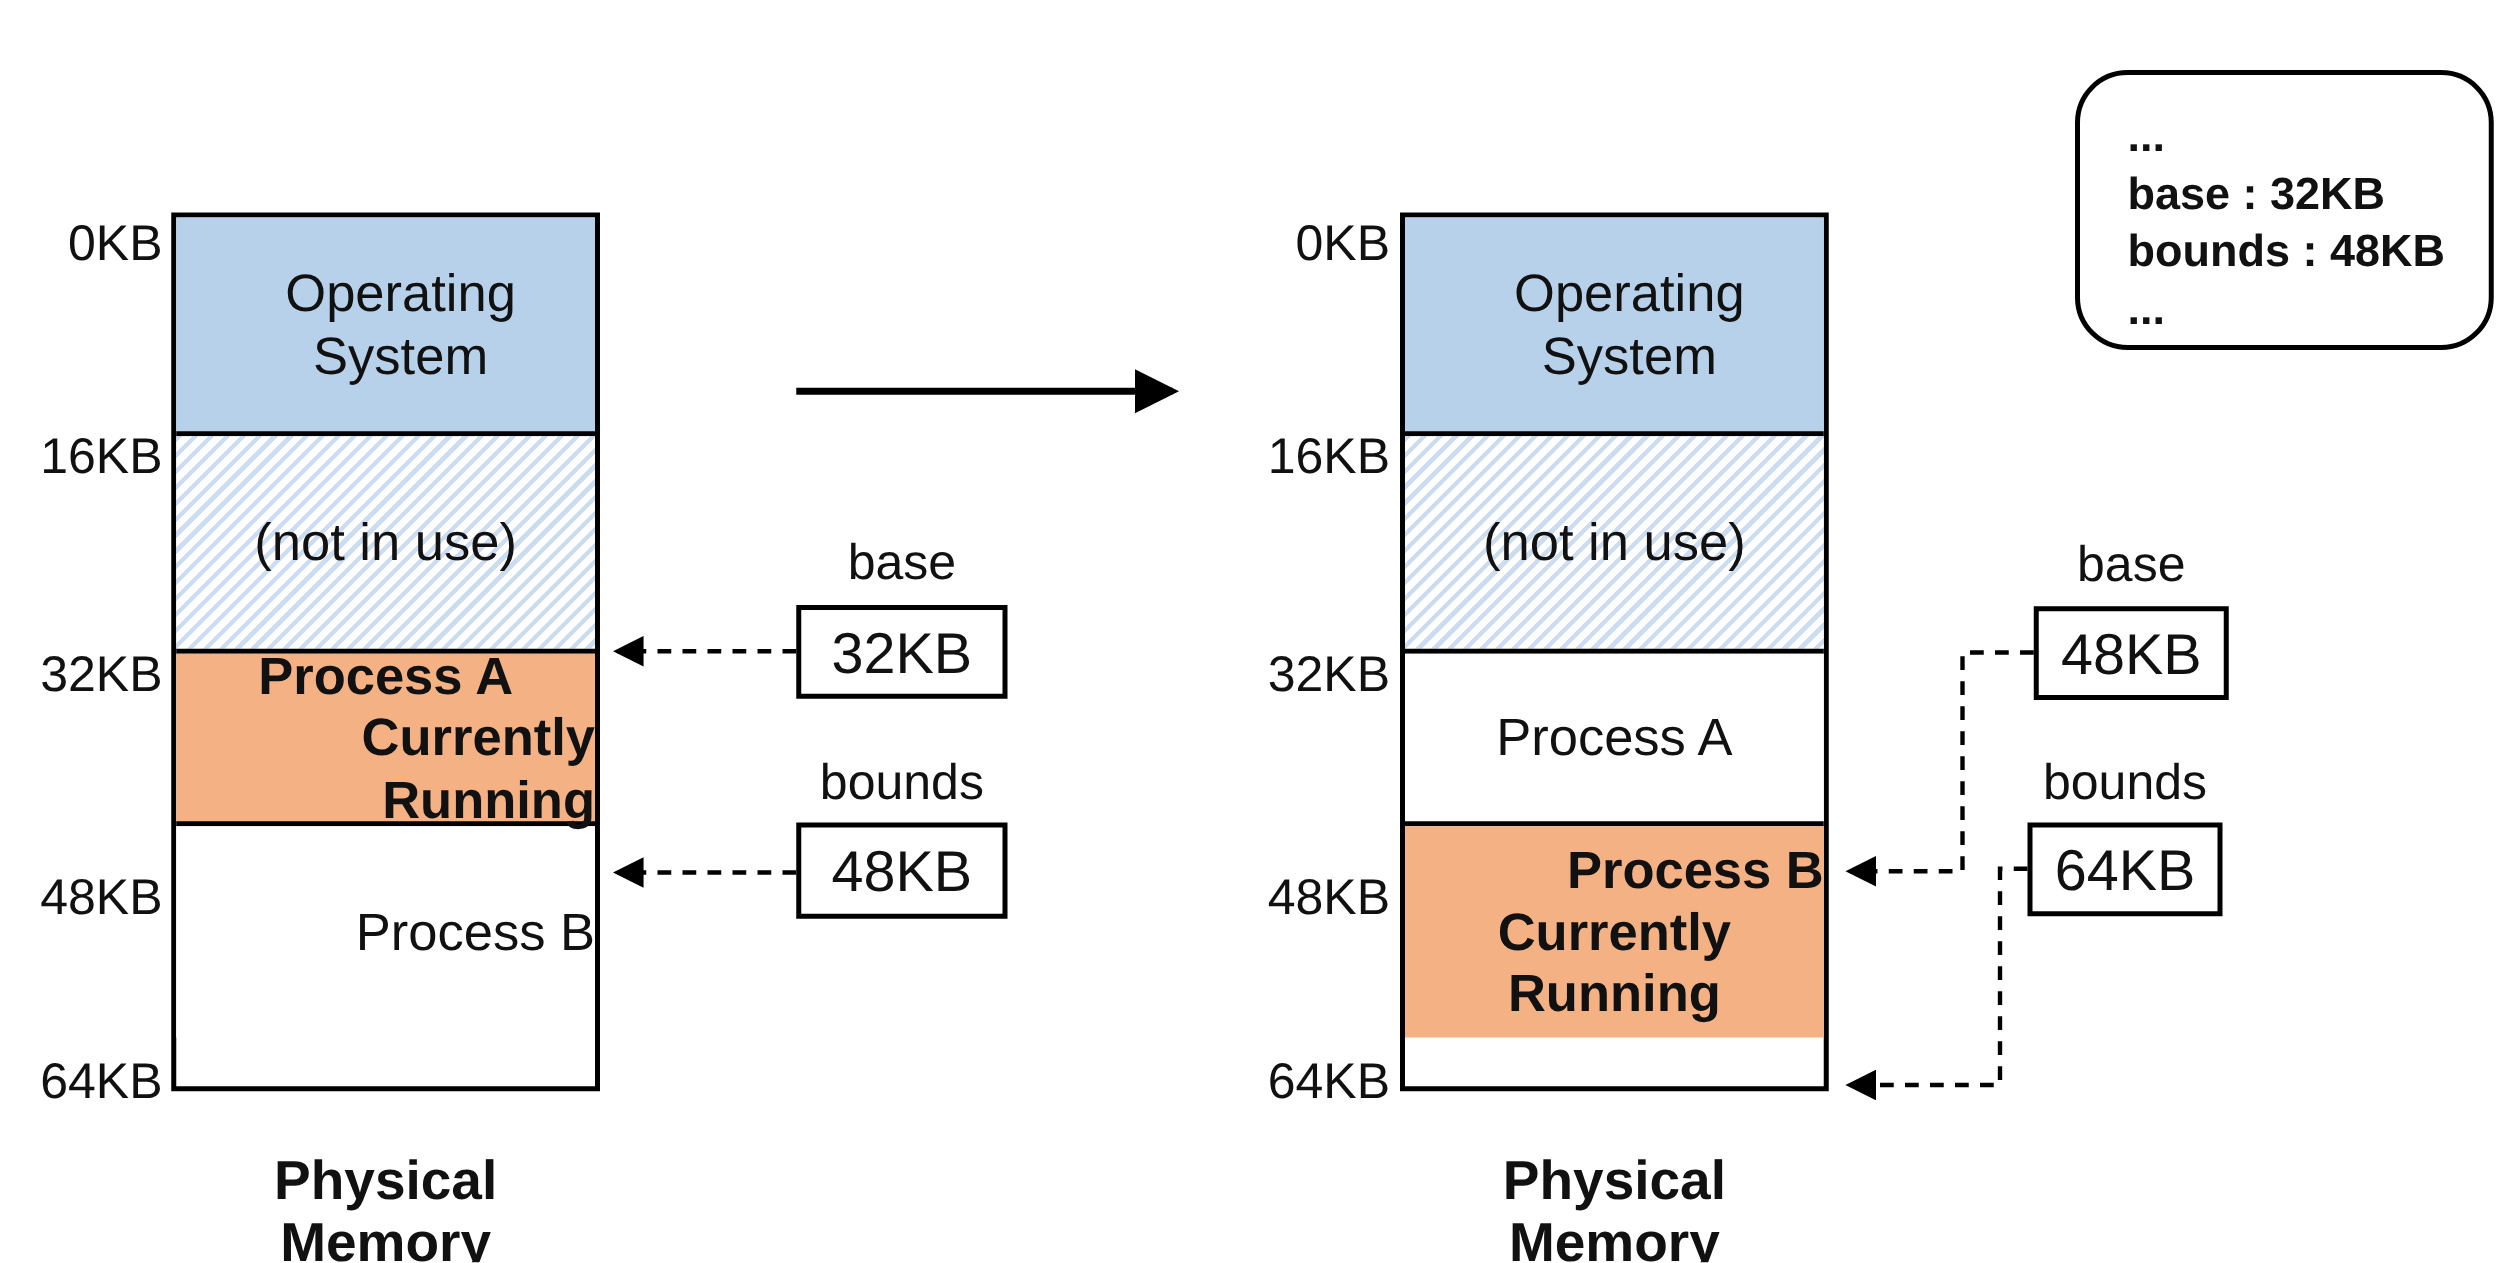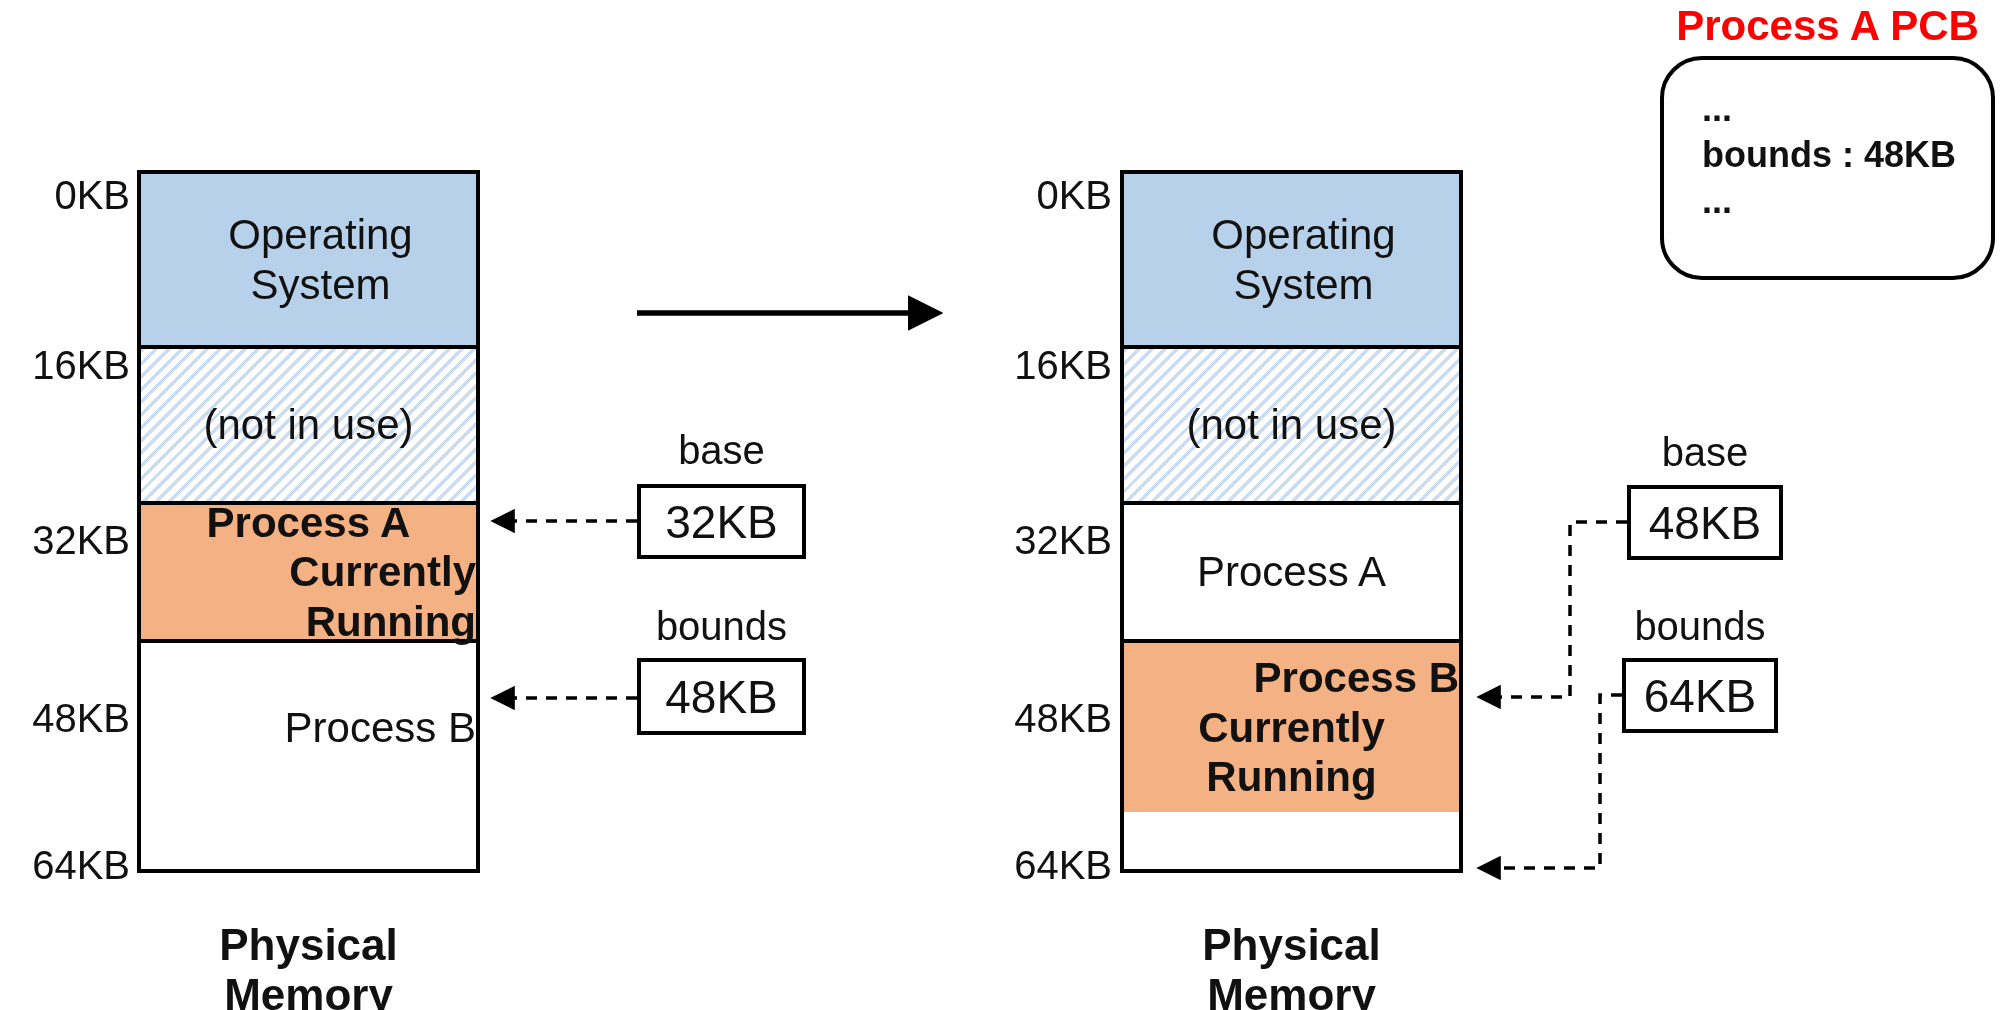--- a/index.html
+++ b/index.html
@@ -21,21 +21,21 @@
   }
   .mem-box.left{left:137px;}
   .mem-box.right{left:1120px;}
   .sec{
     box-sizing:border-box;display:flex;flex-direction:column;align-items:center;justify-content:center;
     font-size:42px;line-height:1.18;text-align:center;
   }
   .sec.divider{border-bottom:4px solid var(--line-black);}
   .sec.os{height:175px;background:var(--os-blue);padding-left:24px;}
   .sec.free{
-    height:156px;
+    height:174px;
     background:repeating-linear-gradient(135deg,var(--hatch-blue) 0 3.5px,#ffffff 3.5px 9px);
   }
   .sec.h177{height:138px;text-align:right;}
   .sec.h169{height:169px;align-items:flex-end;}
   .sec.running{background:var(--running-orange);font-weight:bold;}
   .sec.plain{background:#ffffff;}
   
   .tick{
     position:absolute;width:118px;height:48px;line-height:48px;
     text-align:right;font-size:40px;margin-left:12px;
@@ -140,23 +140,23 @@
 
   <div class="reg-label" style="left:1627px;top:429px;width:156px;">base</div>
   <div class="reg-box" style="left:1627px;top:485px;width:156px;height:75px;">
     <span>48KB</span>
   </div>
   <div class="reg-label" style="left:1622px;top:603px;width:156px;">bounds</div>
   <div class="reg-box" style="left:1622px;top:658px;width:156px;height:75px;">
     <span>64KB</span>
   </div>
 
-  <div class="pcb-title">Process A PCB</div>
   <div class="pcb-box">
     <div class="pcb-line">...</div>
+    <div class="pcb-line">base : 32KB</div>
     <div class="pcb-line">bounds : 48KB</div>
     <div class="pcb-line">...</div>
   </div>
 
   <svg class="overlay" width="2016" height="1010" viewBox="0 0 2016 1010">
     <defs>
       <marker id="arrowBig" viewBox="0 0 10 10" refX="8.5" refY="5" markerWidth="6.5" markerHeight="6.5" orient="auto-start-reverse">
         <path d="M0,0 L10,5 L0,10 z" fill="#000"></path>
       </marker>
       <marker id="arrowSmall" viewBox="0 0 10 10" refX="8.5" refY="5" markerWidth="7" markerHeight="7" orient="auto-start-reverse">

